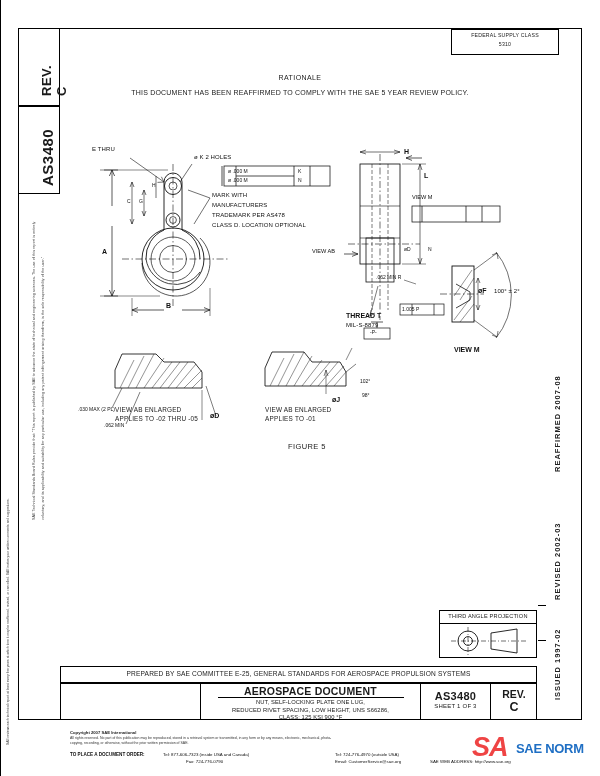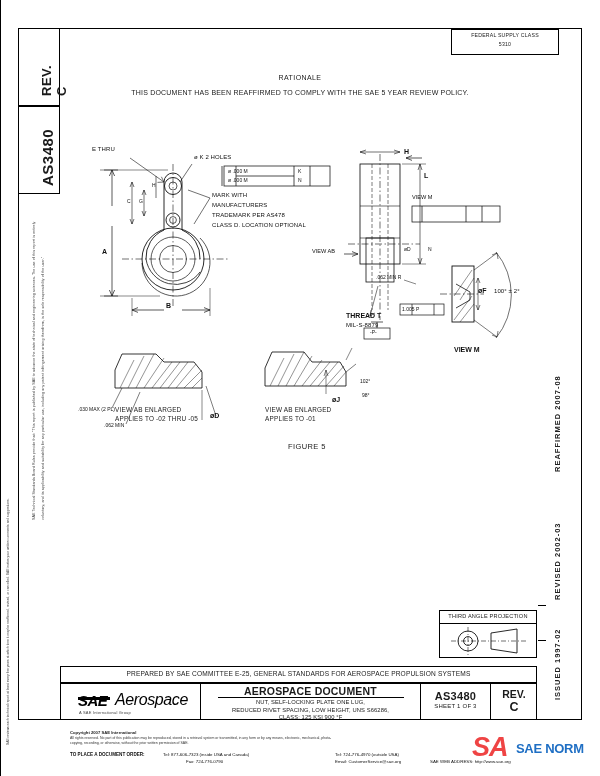--- a/index.html
+++ b/index.html
@@ -401,28 +401,20 @@
   </svg>
 
   <div class="bx" id="prepbar"></div>
   <div class="abs ctr" id="prep">PREPARED BY SAE COMMITTEE E-25, GENERAL STANDARDS FOR AEROSPACE PROPULSION SYSTEMS</div>
 
   <div class="bx" id="tb"></div>
   <div id="tb-v1" class="abs"></div>
   <div id="tb-v2" class="abs"></div>
   <div id="tb-v3" class="abs"></div>
 
-  <div id="logo" class="abs">
-    <div id="logo-sae">
-      <span>SAE</span>
-      <span class="bar"></span>
-    </div>
-    <div id="logo-aero">Aerospace</div>
-    <div id="logo-sub">A SAE International Group</div>
-  </div>
 
   <div class="abs ctr" id="as-title">AEROSPACE DOCUMENT</div>
   <div class="abs" id="as-ul"></div>
   <div class="abs ctr" id="as-desc">
     <div>NUT, SELF-LOCKING PLATE ONE LUG,</div>
     <div>REDUCED RIVET SPACING, LOW HEIGHT, UNS S66286,</div>
     <div>CLASS: 125 KSI 900 °F</div>
   </div>
 
   <div class="abs ctr" id="doc-no">AS3480</div>

